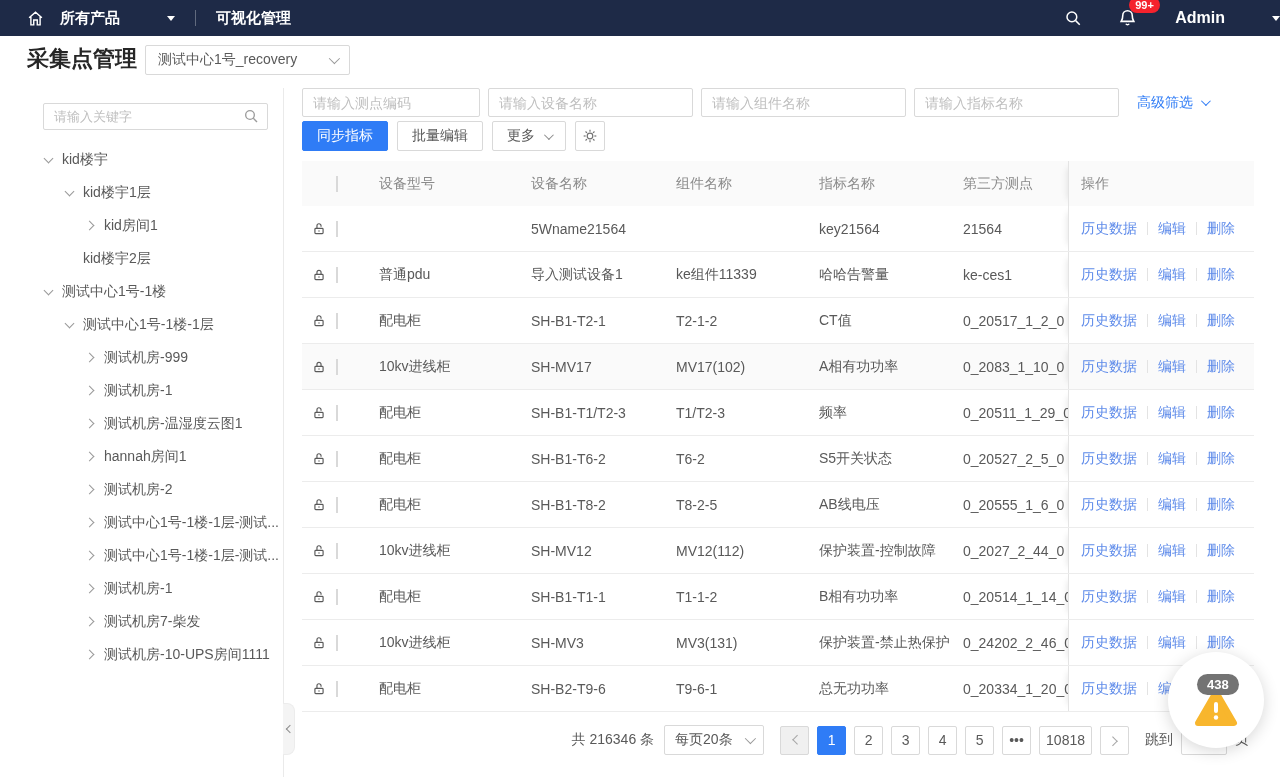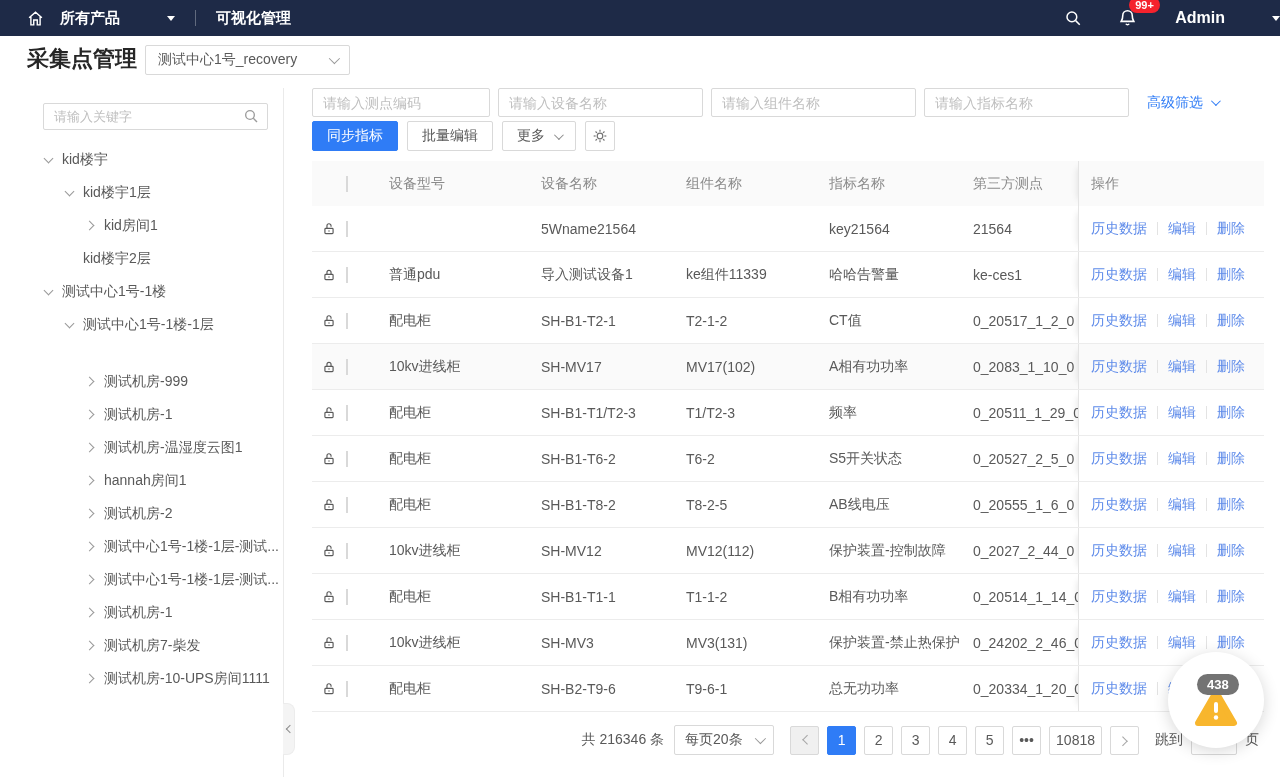--- a/index.html
+++ b/index.html
@@ -45,21 +45,21 @@
   .chev::before { content:""; position:absolute; width:6px; height:6px; }
   .ar-down::before { left:1px; top:0; border-right:1.4px solid #999; border-bottom:1.4px solid #999; transform:rotate(45deg); }
   .ar-right::before { left:0; top:1px; border-top:1.4px solid #999; border-right:1.4px solid #999; transform:rotate(45deg); }
   .ar-none { visibility:hidden; }
   .tree-label { overflow:hidden; text-overflow:clip; }
   .collapse-handle { position:absolute; right:-12px; top:615px; width:12px; height:52px;
     background:#f4f4f4; border:1px solid #ececec; border-left:none; border-radius:0 8px 8px 0;
     display:flex; align-items:center; justify-content:center; cursor:pointer; }
   .collapse-handle .chev-l { width:6px; height:6px; border-left:1.4px solid #8c8c8c; border-bottom:1.4px solid #8c8c8c; transform:rotate(45deg); margin-left:2px; }
   
-  .main { position:absolute; left:312px; top:88px; width:952px; }
+  .main { position:absolute; left:302px; top:88px; width:952px; }
   .filters { display:flex; align-items:center; }
   .filters input { height:29px; border:1px solid #d9d9d9; border-radius:2px; padding:0 10px;
     font-size:14px; color:#595959; margin-right:8px; outline:none;
     font-family:"Liberation Sans","DejaVu Sans",sans-serif; }
   .filters input::placeholder { color:#bfbfbf; }
   .f-w1 { width:178px; } .f-w2 { width:205px; }
   .adv-link { color:#2f7cf6; display:flex; align-items:center; margin-left:10px; cursor:pointer; }
   .adv-link .chev-b { width:7px; height:7px; border-right:1.3px solid #2f7cf6; border-bottom:1.3px solid #2f7cf6;
     transform:rotate(45deg) translateY(-2px); margin-left:8px; }
   .toolbar { margin-top:4px; display:flex; align-items:center; }
@@ -192,21 +192,21 @@
       <div class="tree-row" style="padding-left: 17px;">
         <span class="chev ar-down"></span>
         <span class="tree-label">测试中心1号-1楼</span>
       </div>
 
       <div class="tree-row" style="padding-left: 38px;">
         <span class="chev ar-down"></span>
         <span class="tree-label">测试中心1号-1楼-1层</span>
       </div>
 
-      <div class="tree-row" style="padding-left: 59px; margin-top: 24px;">
+      <div class="tree-row" style="padding-left: 59px;">
         <span class="chev ar-right"></span>
         <span class="tree-label">测试机房-999</span>
       </div>
 
       <div class="tree-row" style="padding-left: 59px;">
         <span class="chev ar-right"></span>
         <span class="tree-label">测试机房-1</span>
       </div>
 
       <div class="tree-row" style="padding-left: 59px;">

